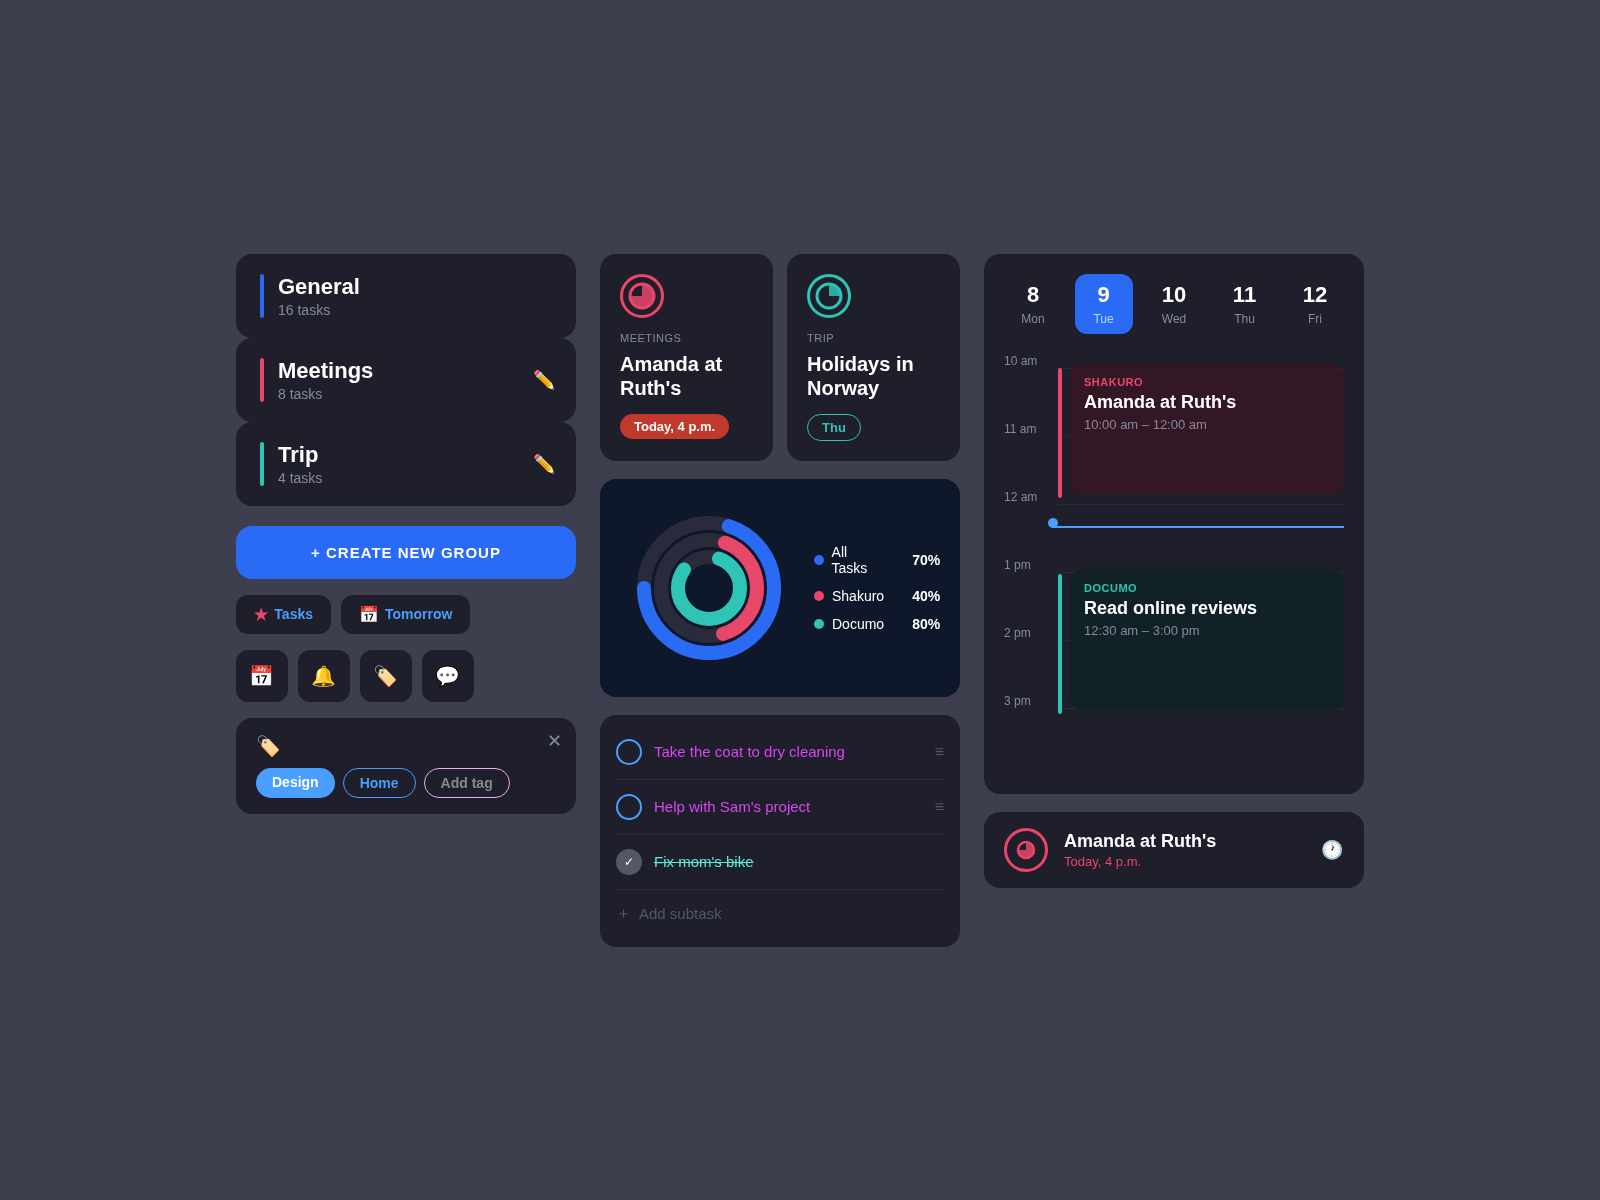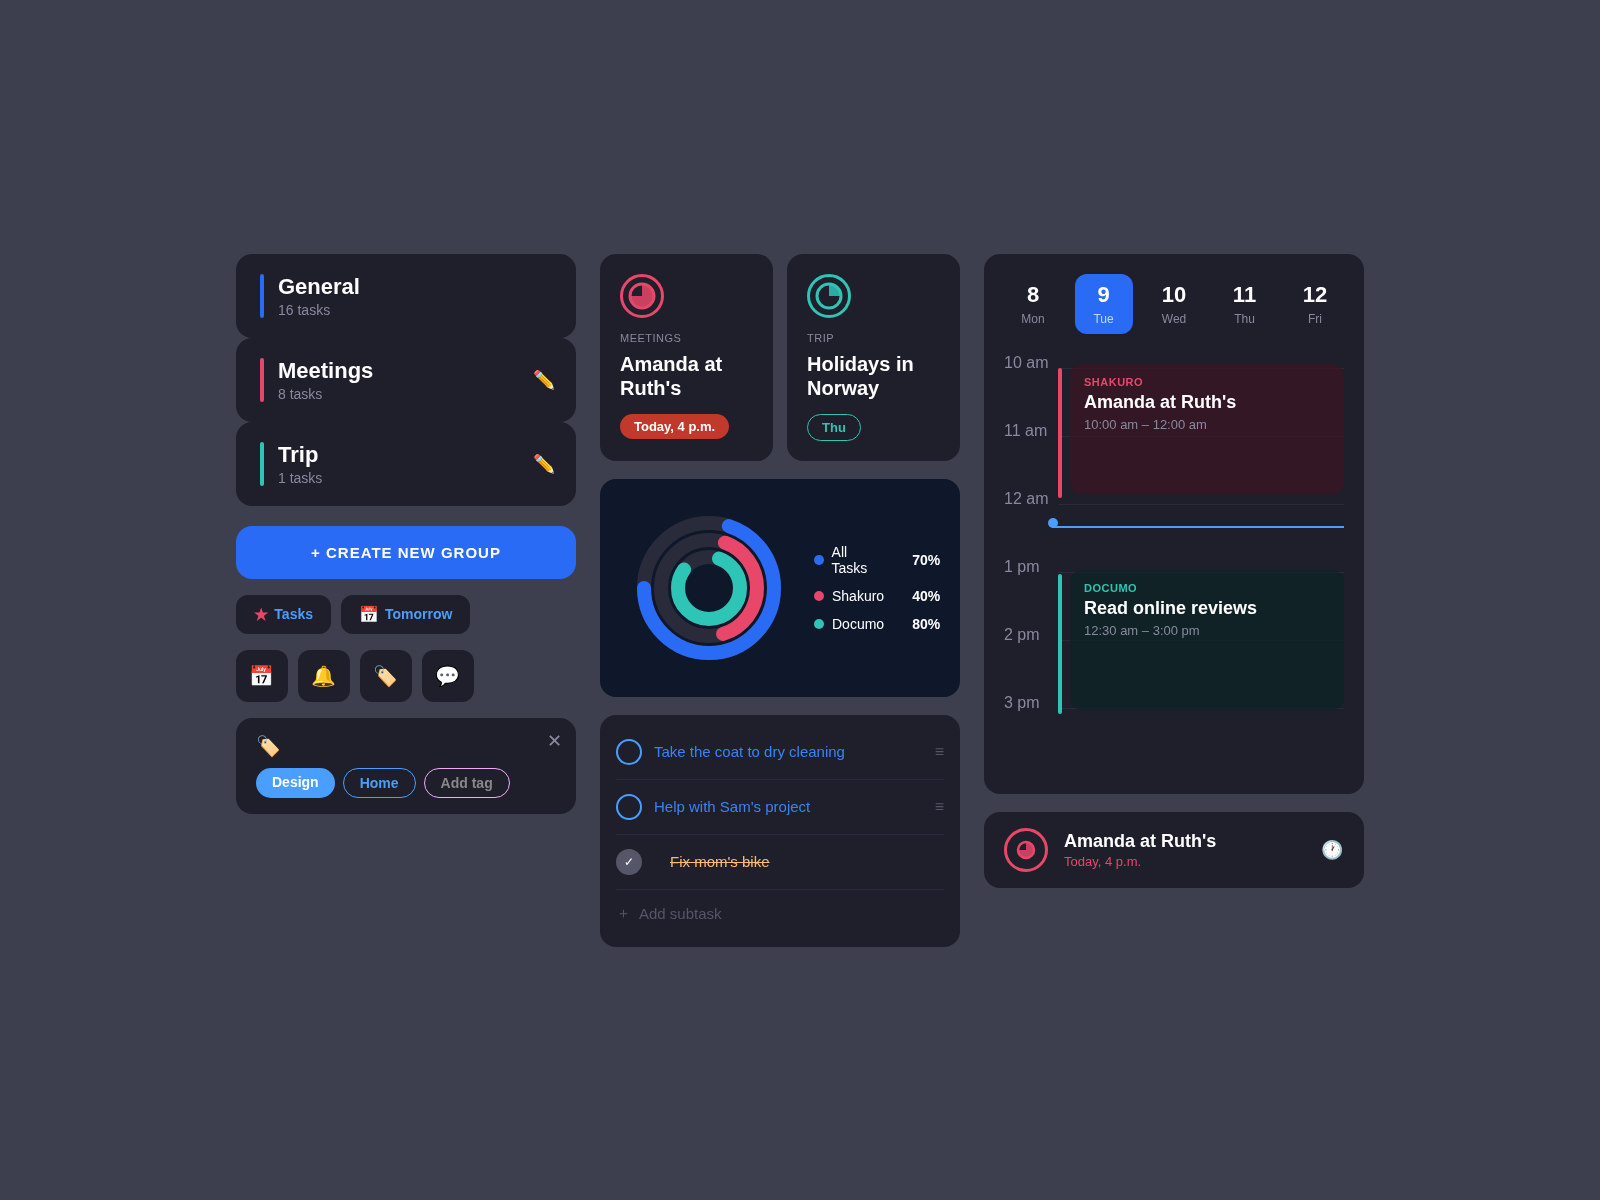--- a/index.html
+++ b/index.html
@@ -261,22 +261,22 @@
     }
     .task-circle.done {
       background: #555668;
       border-color: #555668;
       display: flex;
       align-items: center;
       justify-content: center;
       color: #fff;
       font-size: 12px;
     }
-    .task-text { color: #3b82f6; font-size: 15px; flex: 1; }
-    .task-text.strikethrough { text-decoration: line-through; color: #fdba74; margin-left: 16px; }
+    .task-text { color: #d946ef; font-size: 15px; flex: 1; }
+    .task-text.strikethrough { text-decoration: line-through; color: #5eead4; }
     .task-menu { color: #555668; font-size: 16px; }
     .add-subtask {
       display: flex;
       align-items: center;
       gap: 8px;
       padding: 14px 0;
       color: #555668;
       font-size: 15px;
     }
 
@@ -322,21 +322,21 @@
     .day-btn.active .day-label { color: rgba(255,255,255,0.7); }
     .timeline {
       position: relative;
       height: 420px;
       overflow: hidden;
     }
     .time-label {
       position: absolute;
       left: 0;
       color: #8889a0;
-      font-size: 16px;
+      font-size: 12px;
     }
     .tl-line {
       position: absolute;
       left: 54px;
       right: 0;
       height: 1px;
       background: #2a2b3a;
     }
     .event-block {
       position: absolute;
@@ -435,21 +435,21 @@
         <div class="group-tasks">8 tasks</div>
       </div>
     </div>
     <span class="edit-icon">✏️</span>
   </div>
         <div class="group-card">
     <div class="group-card-left">
       <div class="group-card-bar" style="background:#2ec4b6;"></div>
       <div class="group-card-text">
         <div class="group-name">Trip</div>
-        <div class="group-tasks">1 tasks</div>
+        <div class="group-tasks">4 tasks</div>
       </div>
     </div>
     <span class="edit-icon">✏️</span>
   </div>
       </div>
 
     <button class="create-btn">+ CREATE NEW GROUP</button>
 
     <div class="filter-row">
       <button class="filter-btn">

